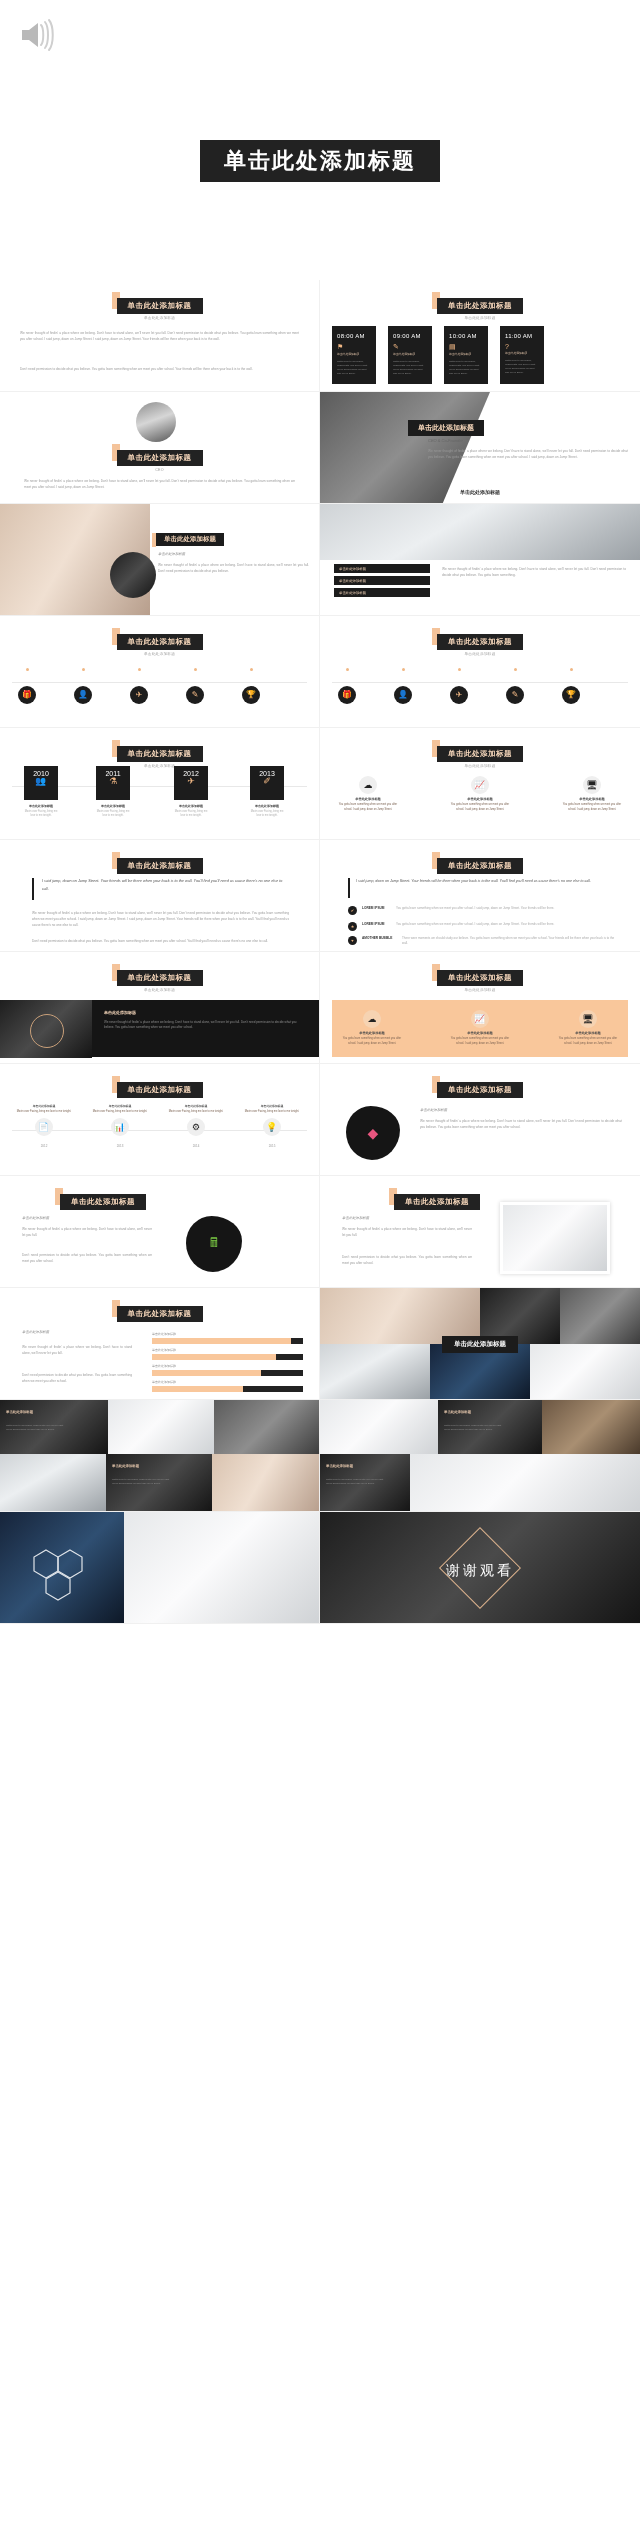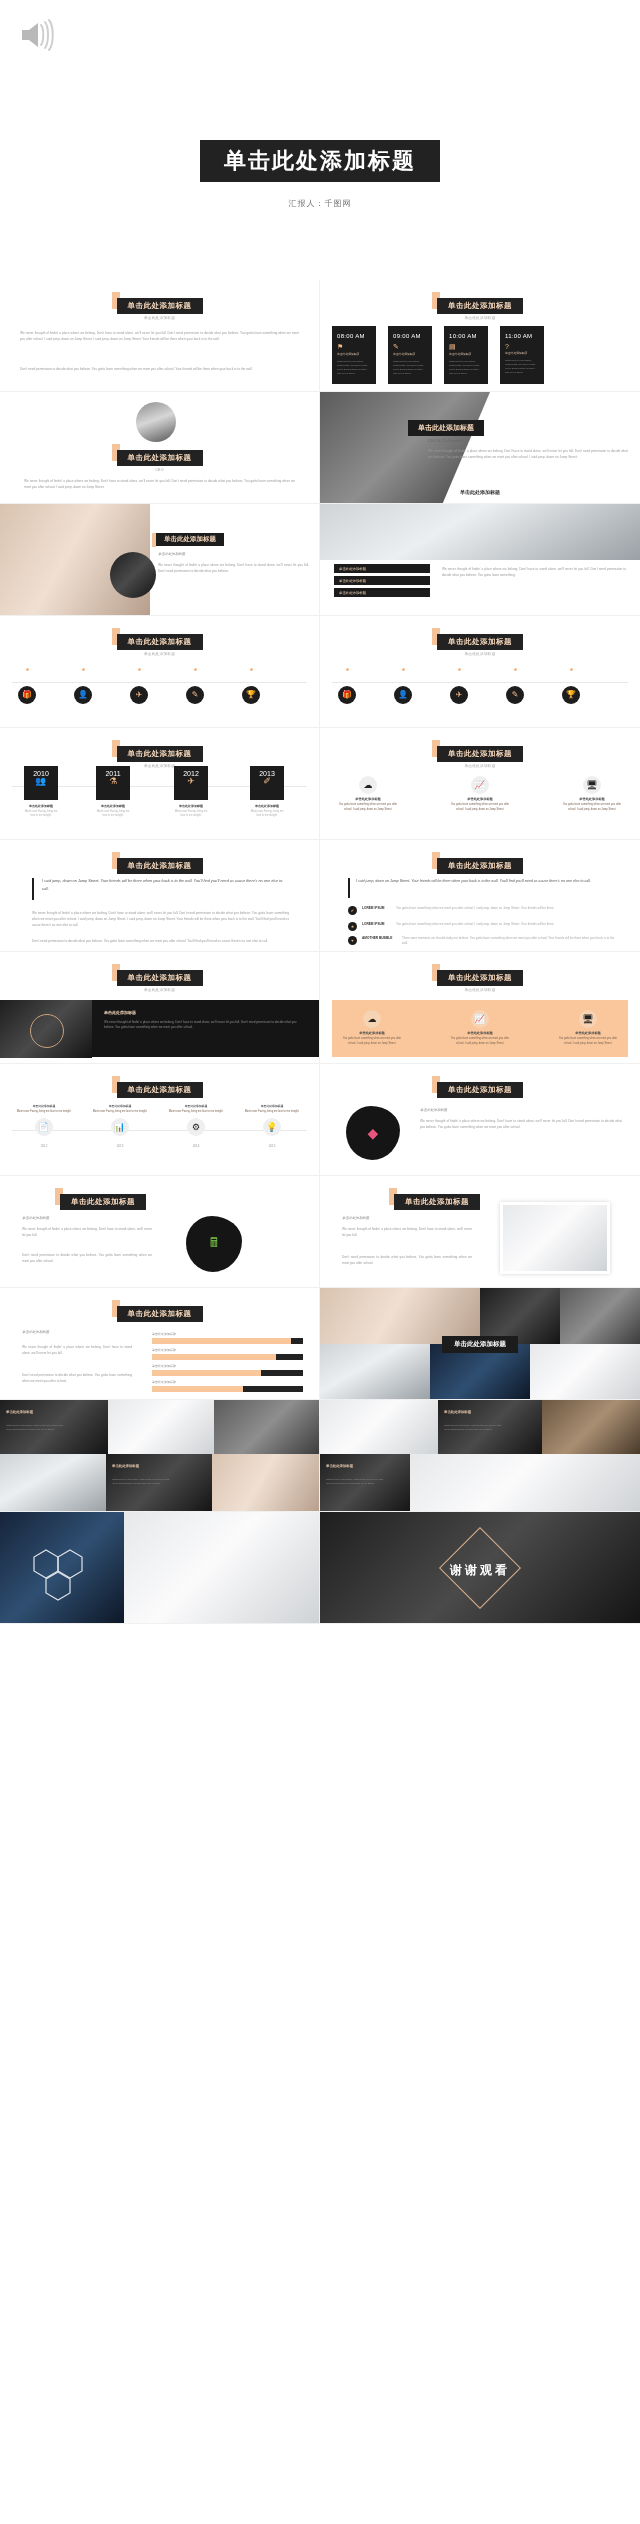--- a/index.html
+++ b/index.html
@@ -96,37 +96,36 @@
   .blob { position:absolute; background:#151515; border-radius:46% 54% 52% 48% / 48% 44% 56% 52%; }
 
   
   .mz { position:absolute; overflow:hidden; }
   .mz .cap { position:absolute; left:6px; top:10px; color:#e8c9ae; font-size:3.4px; font-weight:bold; }
   .mz .capb { position:absolute; left:6px; top:24px; color:#8d8d8d; font-size:2.4px; line-height:1.7; width:60px; }
 
   
   .diamond { position:absolute; width:58px; height:58px; border:1px solid #d9b08c;
              transform:rotate(45deg); }
-  .thanks { position:absolute; color:#fff; font-size:12px; letter-spacing:3px; font-weight:bold; }
+  .thanks { position:absolute; color:#fff; font-size:14px; letter-spacing:3px; font-weight:normal; }
 </style>
 </head>
 <body>
 
 <div class="page">
 
   <div class="cover">
     <div class="spk">
       <svg viewBox="0 0 40 38" width="40" height="38">
         <path d="M4 14h7l9-7v24l-9-7H4z" fill="#b9b9b9"></path>
         <path d="M23 9c3 3 3 17 0 20M27 6c4 5 4 21 0 26M31 4c5 6 5 24 0 30" stroke="#cfcfcf" stroke-width="2" fill="none" stroke-linecap="round"></path>
       </svg>
     </div>
     <div class="cover-center">
       <div class="cover-title">单击此处添加标题</div>
-      <div class="cover-sub">汇报人：千图网</div>
     </div>
   </div>
 
   <div class="grid">
 
     <div class="cell">
       <div class="hdr">
         <span class="bar"></span>
         <span class="box">单击此处添加标题</span>
       </div>

